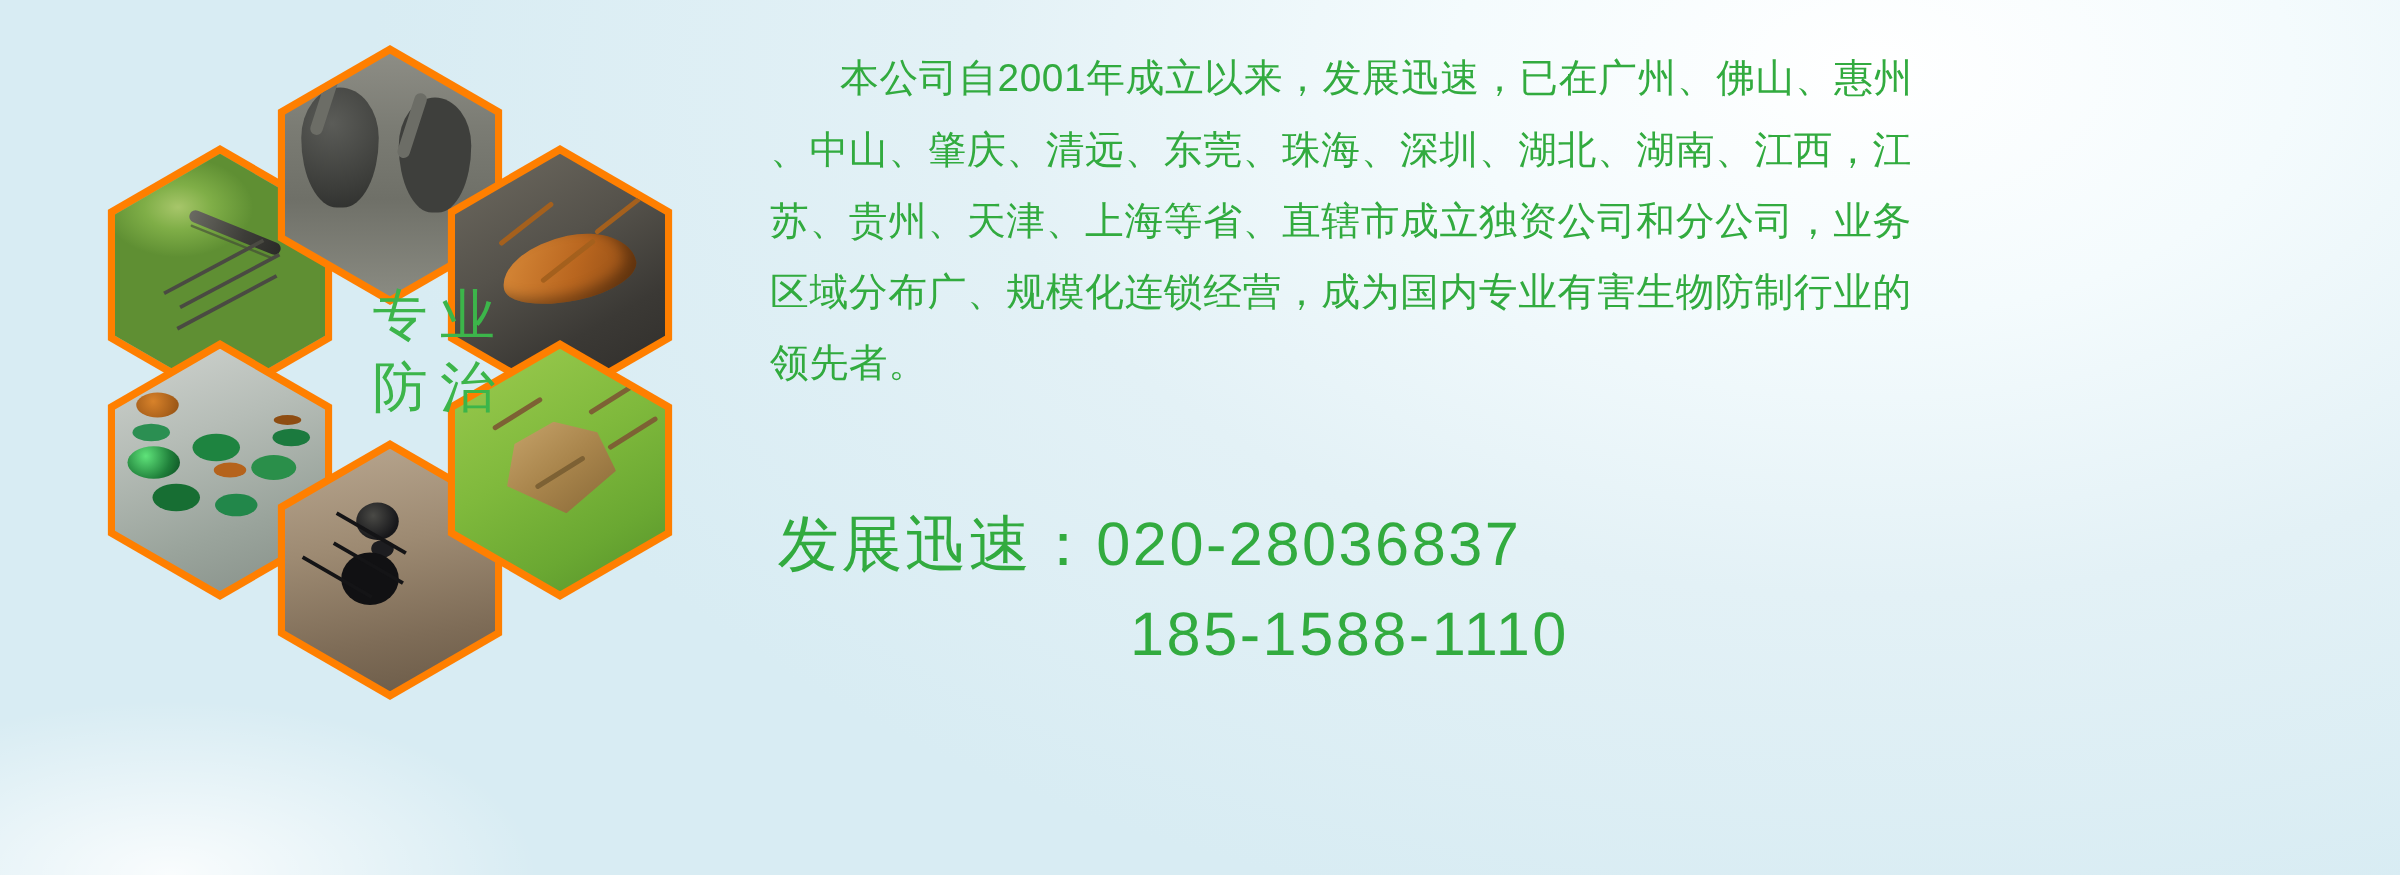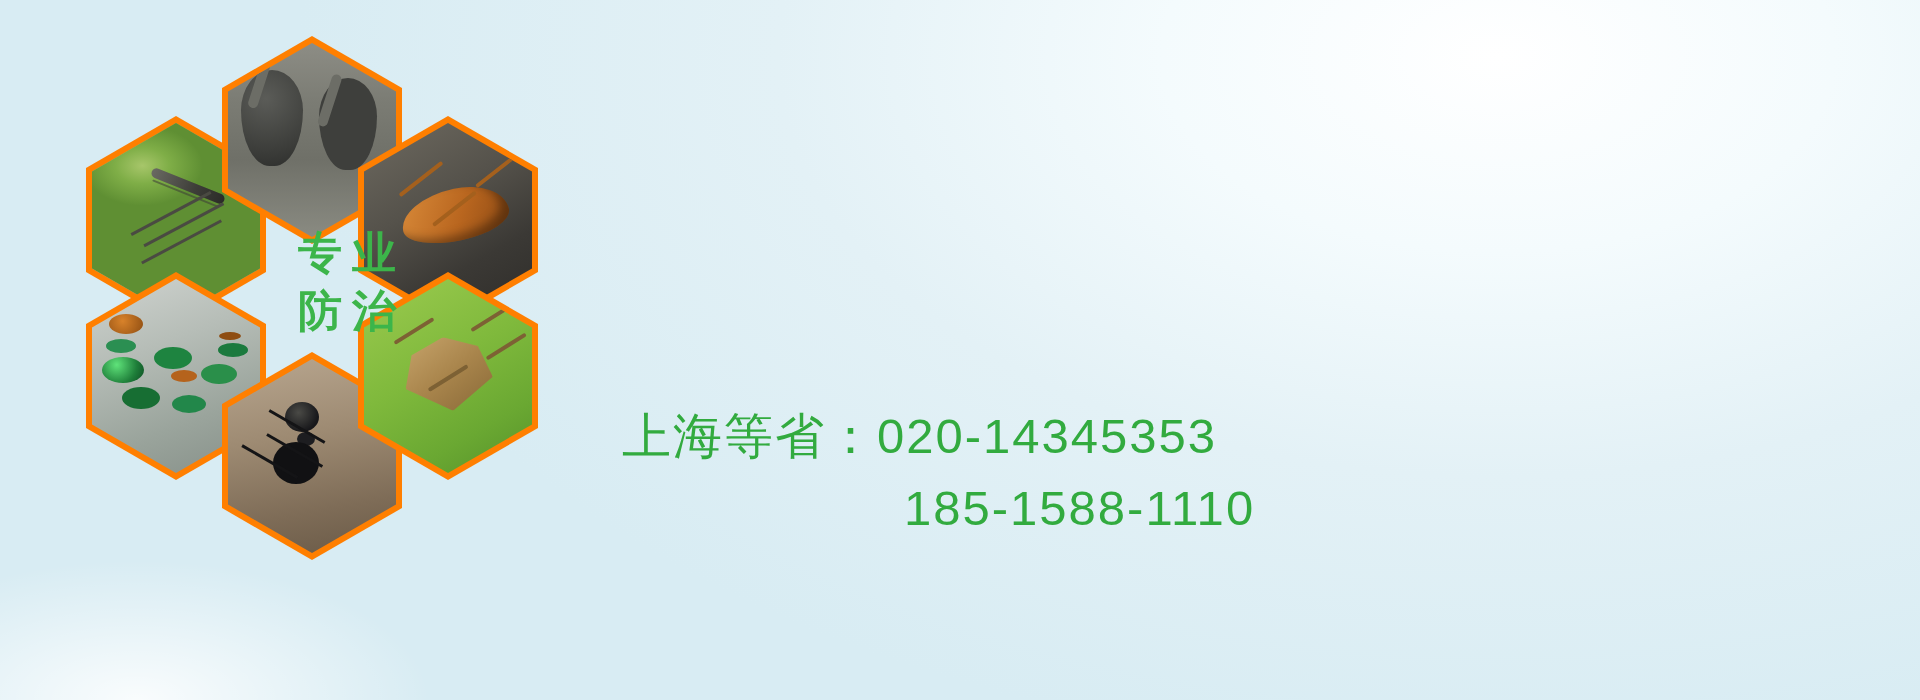--- a/index.html
+++ b/index.html
@@ -138,21 +138,21 @@
     background:#7d6134;transform:rotate(-32deg);border-radius:2px;
     box-shadow:72px 30px 0 0 #7d6134, 4px 58px 0 0 #7d6134, 70px 62px 0 0 #7d6134;
   }
 
   .hex-center-label{
     position:absolute;left:168px;top:182px;width:186px;height:180px;
     display:flex;flex-direction:column;align-items:center;justify-content:center;
     gap:14px;z-index:6;pointer-events:none;
   }
   .hex-center-label span{
-    font-size:44px;font-weight:700;color:#3cb54a;letter-spacing:10px;
+    font-size:44px;font-weight:400;color:#3cb54a;letter-spacing:10px;
     text-indent:10px;line-height:1;
   }
 
   
   .copy{
     position:absolute;left:616px;top:34px;width:1300px;
   }
   .copy p{
     margin:0;
     color:#32ab3f;
@@ -218,23 +218,30 @@
         <div class="img img-stinkbug"></div>
       </div>
     </div>
 
     <div class="hex-center-label">
       <span>专业</span>
       <span>防治</span>
     </div>
   </div>
 
+  <div class="copy">
+    <p><span class="indent"></span><span>本公司自2001年成立以来，发展迅速，已在广州、佛山、惠州</span></p>
+    <p>、中山、肇庆、清远、东莞、珠海、深圳、湖北、湖南、江西，江</p>
+    <p>苏、贵州、天津、上海等省、直辖市成立独资公司和分公司，业务</p>
+    <p>区域分布广、规模化连锁经营，成为国内专业有害生物防制行业的</p>
+    <p>领先者。</p>
+  </div>
 
   <div class="contact">
     <div class="line1">
-      <span>上海等省：</span><span>020-14345353</span>
+      <span>发展迅速：</span><span>020-28036837</span>
     </div>
     <div class="line2">
       <span>185-1588-1110</span>
     </div>
   </div>
 
 </div>
 
 </body></html>

